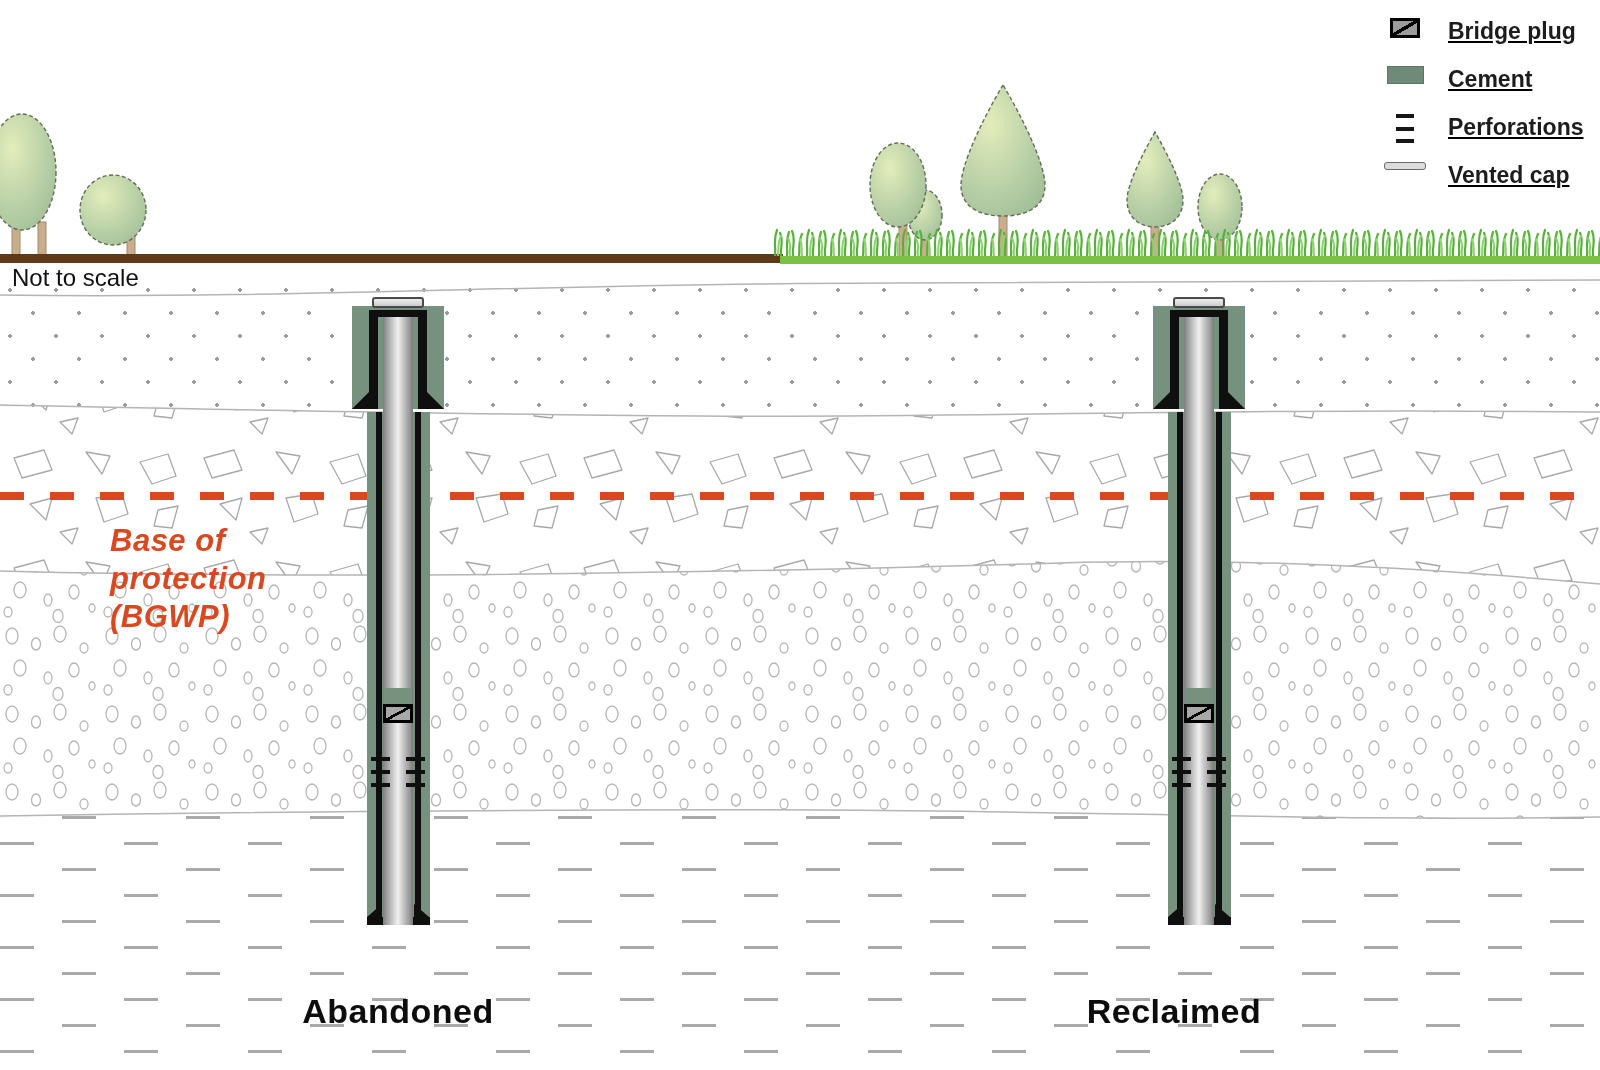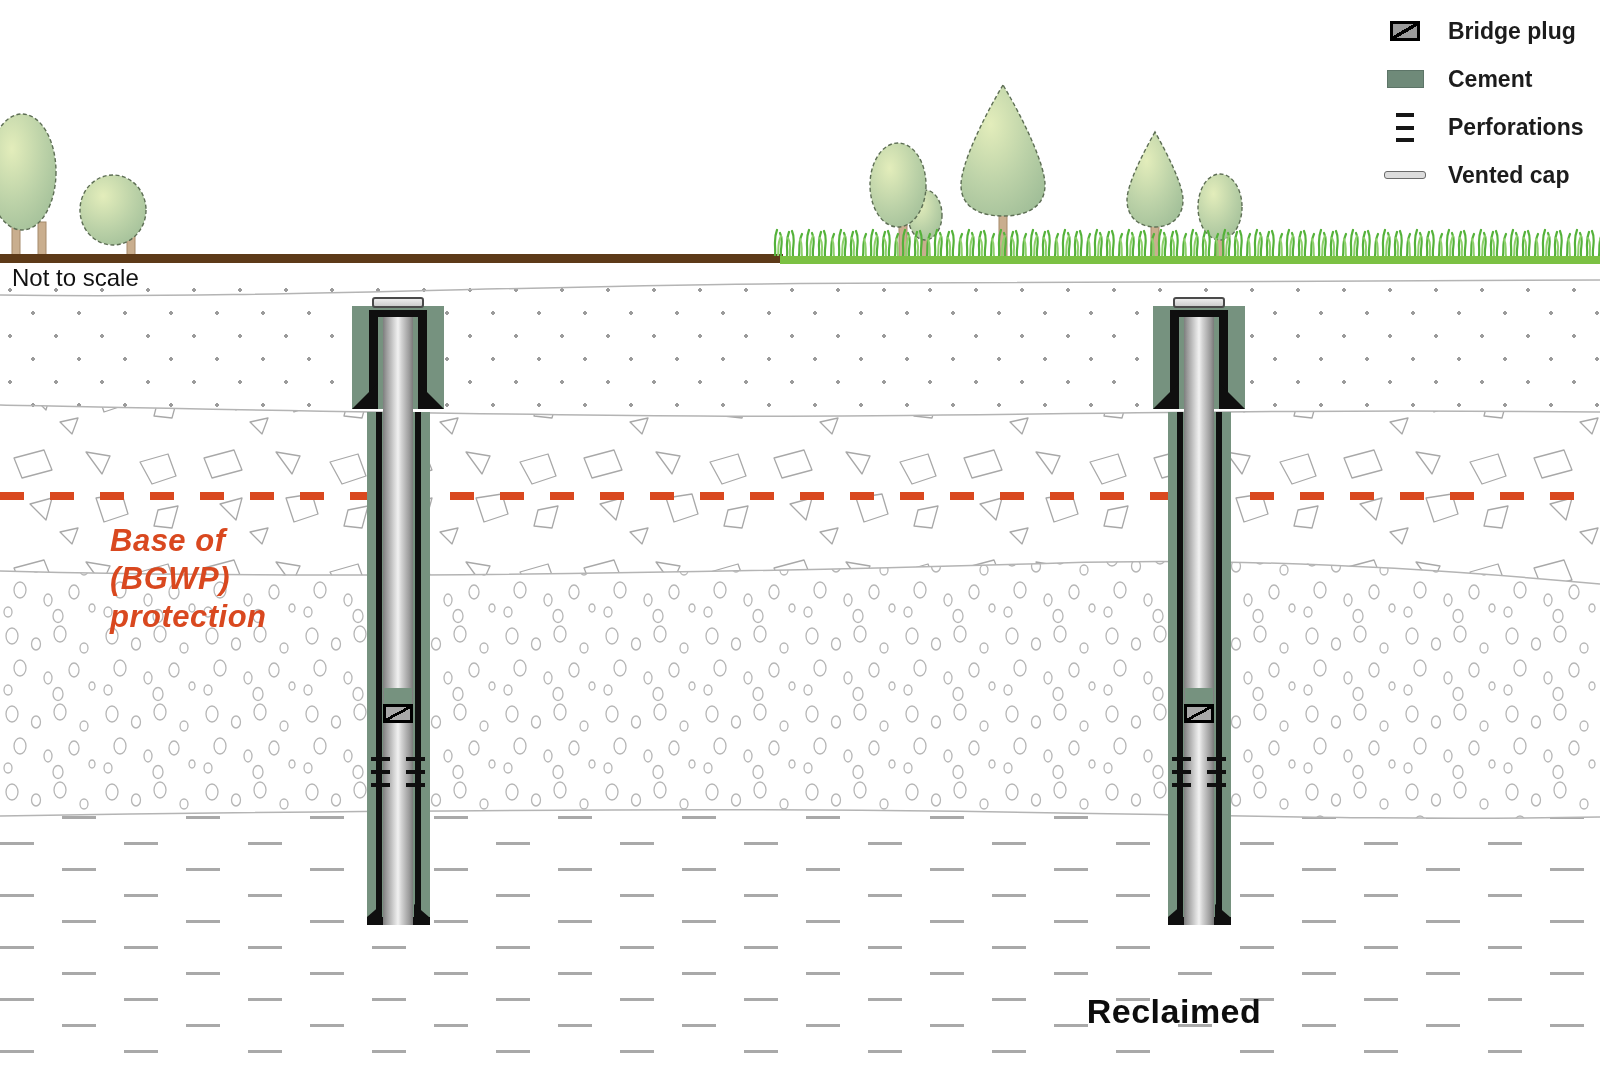--- a/index.html
+++ b/index.html
@@ -57,21 +57,21 @@
   .w-perf{top:460px;width:19px;height:30px;
     background:repeating-linear-gradient(180deg,#0f0f0f 0 4px,transparent 4px 13px);}
   .w-perf-l{left:19px;} .w-perf-r{left:54px;}
   
   .surface-brown{position:absolute;left:0;top:254px;width:783px;height:9px;background:var(--brown);}
   .surface-green{position:absolute;left:780px;top:256px;width:820px;height:8px;background:var(--grass);}
   .grass-svg{position:absolute;left:772px;top:226px;}
   .trees-svg{position:absolute;left:0;top:0;}
   
   .legend{position:absolute;left:1374px;top:18px;width:226px;}
-  .legend-row{display:flex;align-items:center;margin-bottom:22px;height:26px;}
+  .legend-row{display:flex;align-items:flex-start;margin-bottom:22px;height:26px;text-decoration:underline;}
   .legend-icon-cell{width:62px;display:flex;justify-content:center;align-items:center;flex:0 0 62px;}
   .legend-label{margin-left:12px;font-size:23px;font-weight:600;color:#1c1c1c;white-space:nowrap;}
   .icon-bridge{width:30px;height:20px;box-sizing:border-box;border:3px solid #000;background-color:#9b9b9b;
     background-image:linear-gradient(to bottom right,transparent 43%,#000 43%,#000 57%,transparent 57%);}
   .icon-cement{width:37px;height:18px;background:#6f8a79;border:1px solid #5d7568;box-sizing:border-box;}
   .icon-perf{width:18px;height:29px;
     background:repeating-linear-gradient(180deg,#161616 0 4px,transparent 4px 12.5px);}
   .icon-vented{width:42px;height:8px;background:#dcdcdc;border:1.5px solid #6a6a6a;border-radius:3px;box-sizing:border-box;}
   
   .not-to-scale{position:absolute;left:12px;top:264px;font-size:24px;font-weight:400;color:var(--ink);}
@@ -134,22 +134,22 @@
       <path d="M0 405 C200 409 420 414 700 416 C950 418 1200 408 1600 412"></path>
       <path d="M0 571 C300 579 650 575 1060 563 C1250 557 1450 570 1600 584"></path>
       <path d="M0 816 C250 812 500 809 820 810 C1100 811 1350 822 1600 817"></path>
     </g>
   </svg>
 
   <div class="red-line"></div>
 
   <div class="bgwp-text">
     <span style="display:block">Base of</span>
+    <span style="display:block">protection</span>
     <span style="display:block">(BGWP)</span>
-    <span style="display:block">protection</span>
   </div>
 
   <div class="well well-left">
     <div class="w-wide-green"></div>
     <div class="w-narrow-green"></div>
     <div class="w-wbar-l"></div>
     <div class="w-wbar-r"></div>
     <div class="w-flare-l"></div>
     <div class="w-flare-r"></div>
     <div class="w-rail-l"></div>
@@ -259,15 +259,16 @@
     </div>
     <div class="legend-row">
       <div class="legend-icon-cell">
           <div class="icon-vented"></div>
         </div>
       <span class="legend-label">Vented cap</span>
     </div>
   </div>
 
   <div class="not-to-scale">Not to scale</div>
+  <div class="well-label label-abandoned">Abandoned</div>
   <div class="well-label label-reclaimed">Reclaimed</div>
 
 </div>
 
 </body></html>

